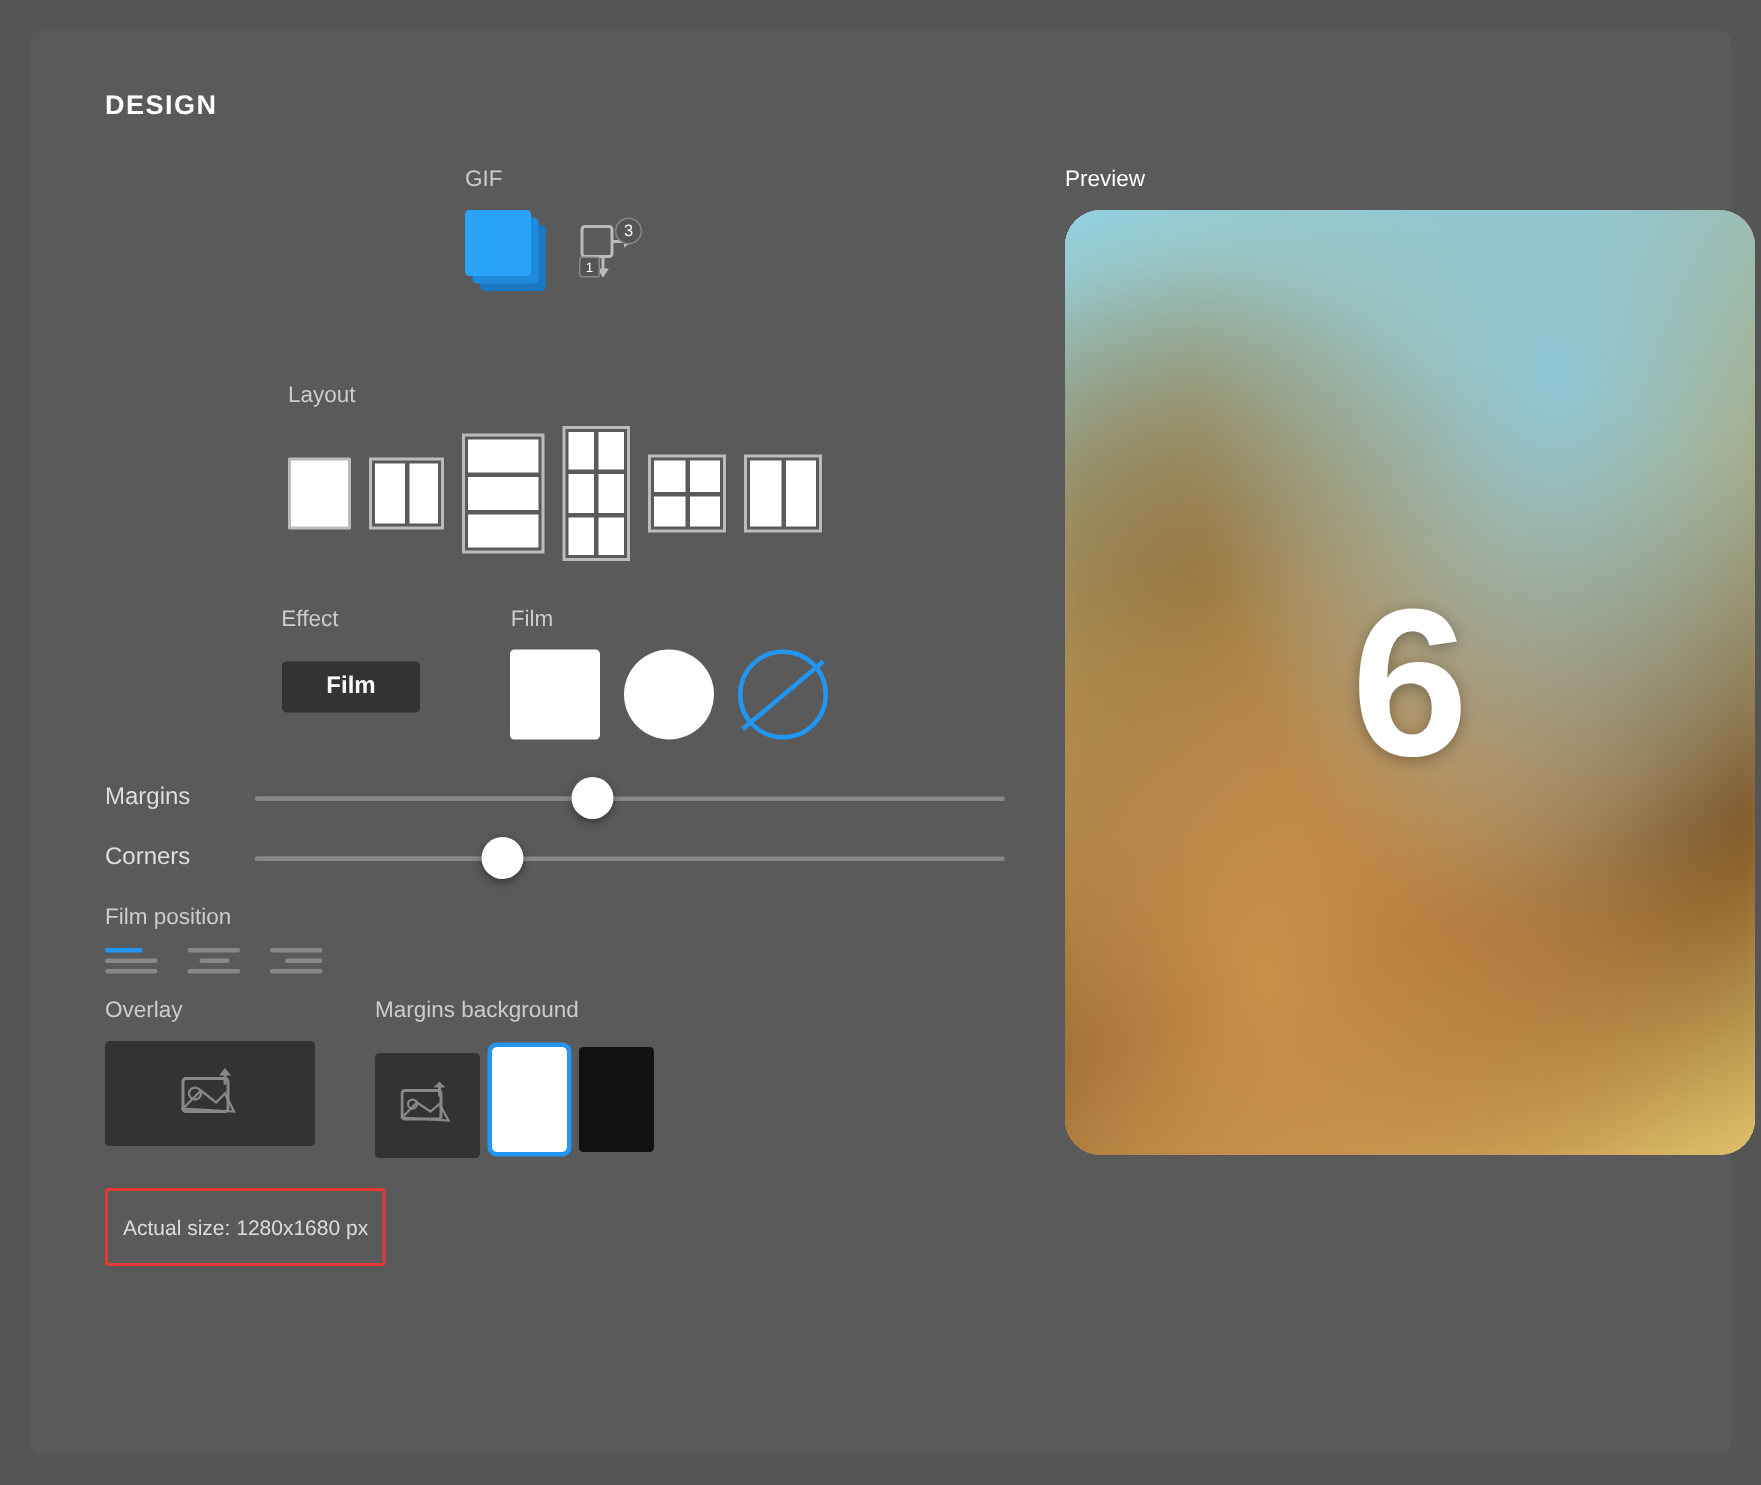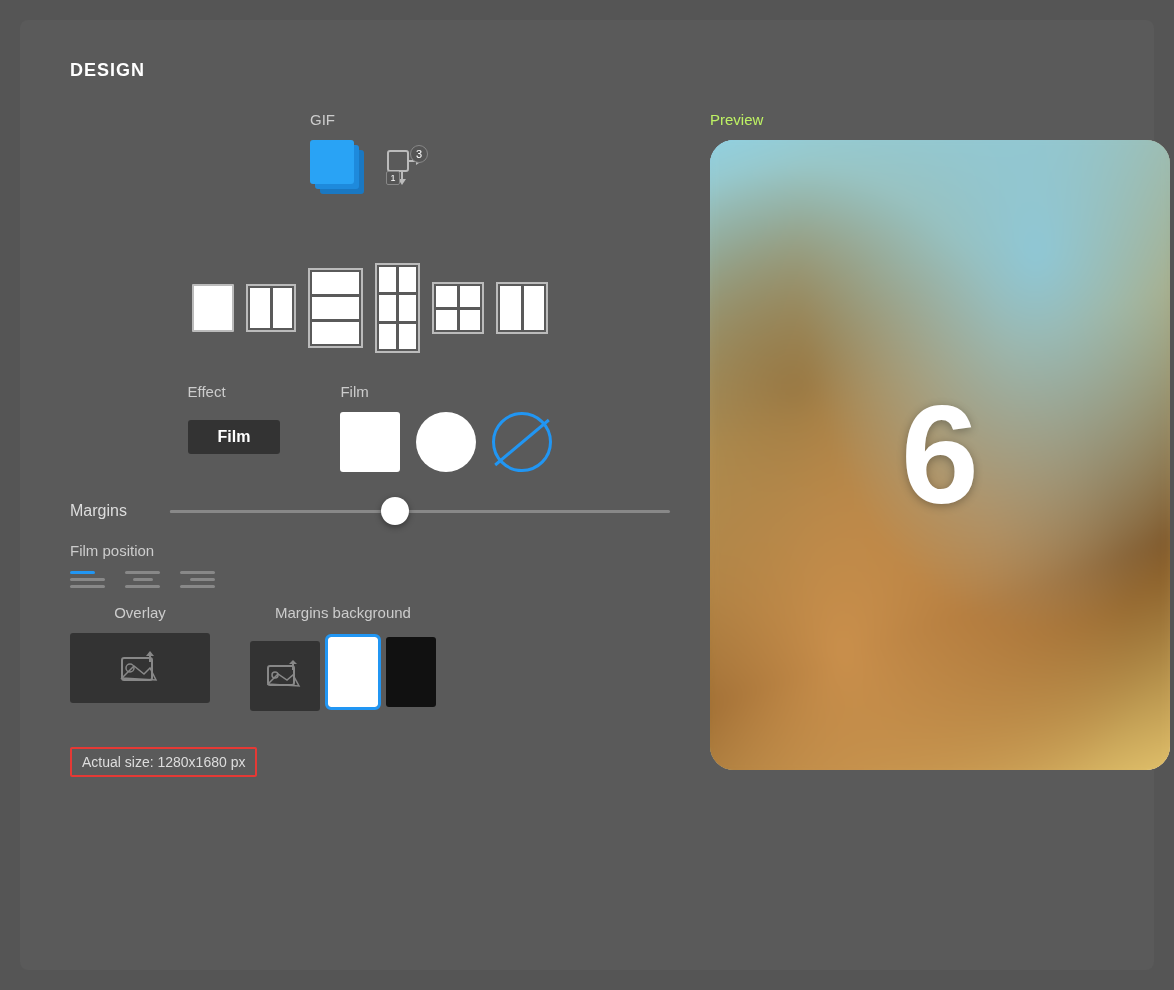--- a/index.html
+++ b/index.html
@@ -223,21 +223,20 @@
     .suggested-size {
       color: #aaa;
       font-size: 13px;
       margin-bottom: 24px;
     }
     
     .overlay-margins-row {
       display: flex;
       gap: 40px;
       align-items: flex-start;
-      text-align: center;
     }
     .overlay-section {}
     .margins-bg-section {}
     .margins-bg-options {
       display: flex;
       gap: 8px;
       align-items: center;
       margin-top: 8px;
     }
     .color-swatch {
@@ -248,27 +247,27 @@
     }
     .color-swatch.selected {
       outline: 3px solid #2196f3;
     }
     
     .actual-size {
       display: inline-block;
       color: #ddd;
       font-size: 14px;
       border: 2px solid #e53935;
-      padding: 5px 10px;
-      margin-top: 36px;
+      padding: 16px 10px;
+      margin-top: 20px;
       border-radius: 2px;
     }
     
     .preview-label {
-      color: #bef264;
+      color: #ffffff;
       font-size: 15px;
       margin-bottom: 12px;
     }
     .preview-frame {
       width: 460px;
       height: 630px;
       border-radius: 24px;
       overflow: hidden;
       background: #ddd;
       position: relative;
@@ -359,20 +358,21 @@
               </svg>
               <div class="badge" style="top:2px;right:2px;">3</div>
               <div style="position:absolute;bottom:8px;left:6px;width:14px;height:14px;background:#555;border:1px solid #888;border-radius:2px;display:flex;align-items:center;justify-content:center;">
                 <span style="color:#fff;font-size:9px;">1</span>
               </div>
             </div>
           </div>
         </div>
 
         <div class="layout-section">
+          <div class="section-label">Layout</div>
           <div class="layout-options">
 
             <div class="layout-icon">
               <div style="width:42px;height:48px;border:2px solid #bbb;background:#fff;border-radius:1px;"></div>
             </div>
 
             <div class="layout-icon">
               <div style="width:50px;height:48px;display:grid;grid-template-columns:1fr 1fr;gap:3px;padding:2px;border:2px solid #bbb;">
                 <div style="background:#fff;"></div>
                 <div style="background:#fff;"></div>
@@ -439,20 +439,27 @@
       
       <div class="slider-row">
         <div class="slider-label">Margins</div>
         <div class="slider-track">
           <div class="slider-fill" style="width: 45%;"></div>
           <div class="slider-thumb" style="left: calc(45% - 14px);"></div>
         </div>
       </div>
 
       
+      <div class="slider-row">
+        <div class="slider-label">Corners</div>
+        <div class="slider-track">
+          <div class="slider-fill" style="width: 33%;"></div>
+          <div class="slider-thumb" style="left: calc(33% - 14px);"></div>
+        </div>
+      </div>
 
       
       <div class="logo-position-row">
 
 
         <div class="logo-position-section">
           <div class="section-label">Film position</div>
           <div class="logo-position-options">
 
             <div class="logo-pos-icon">

